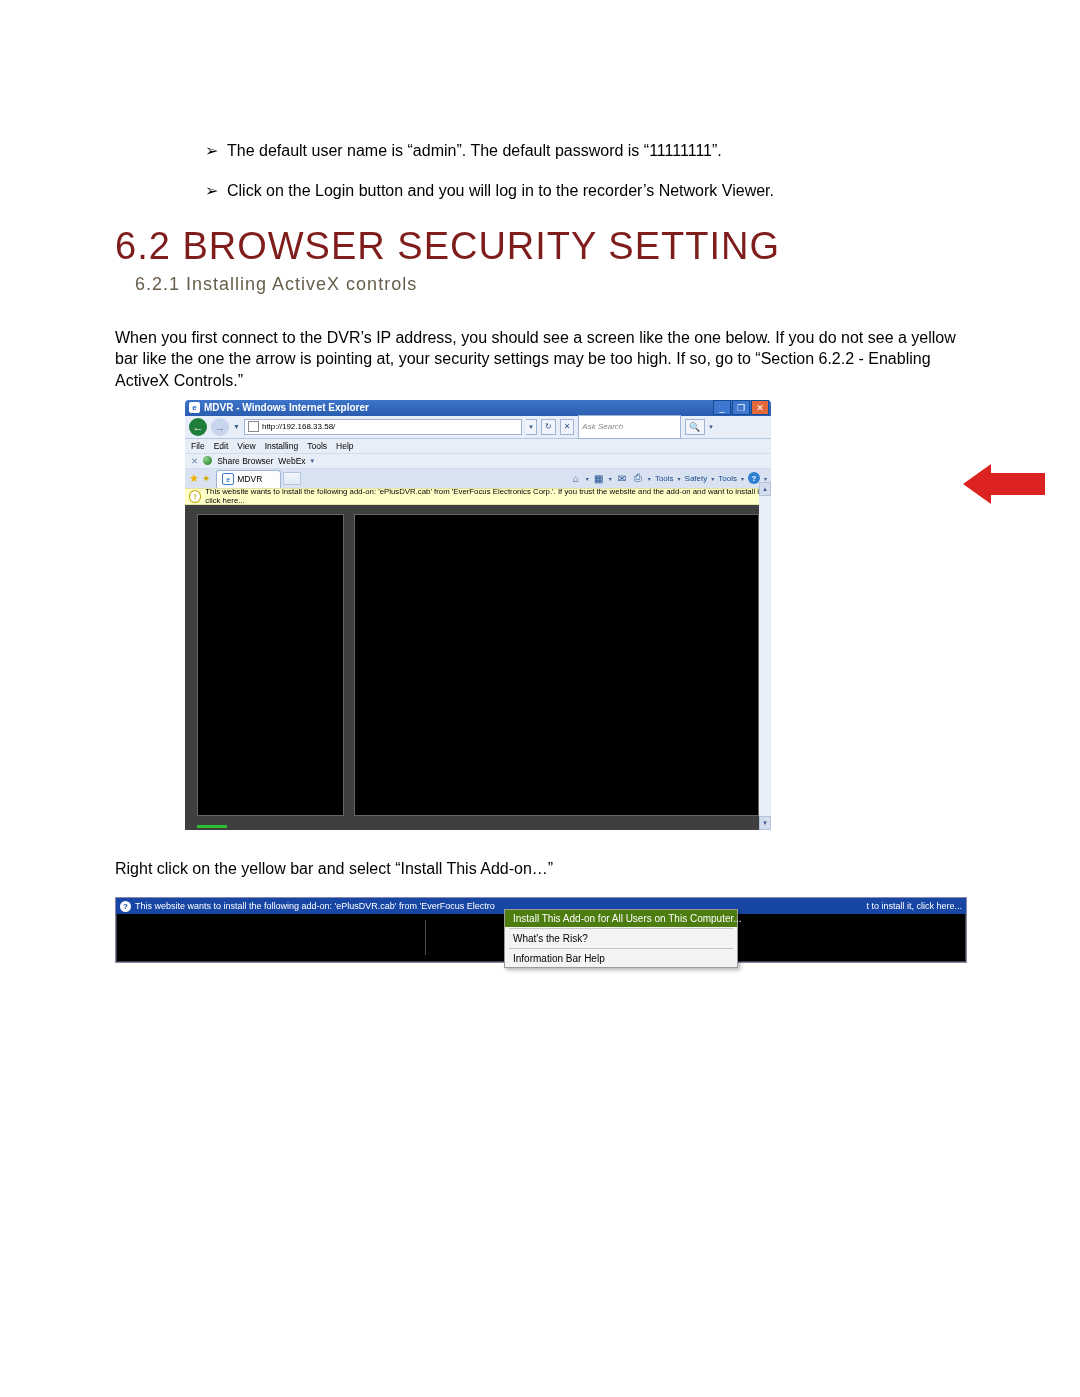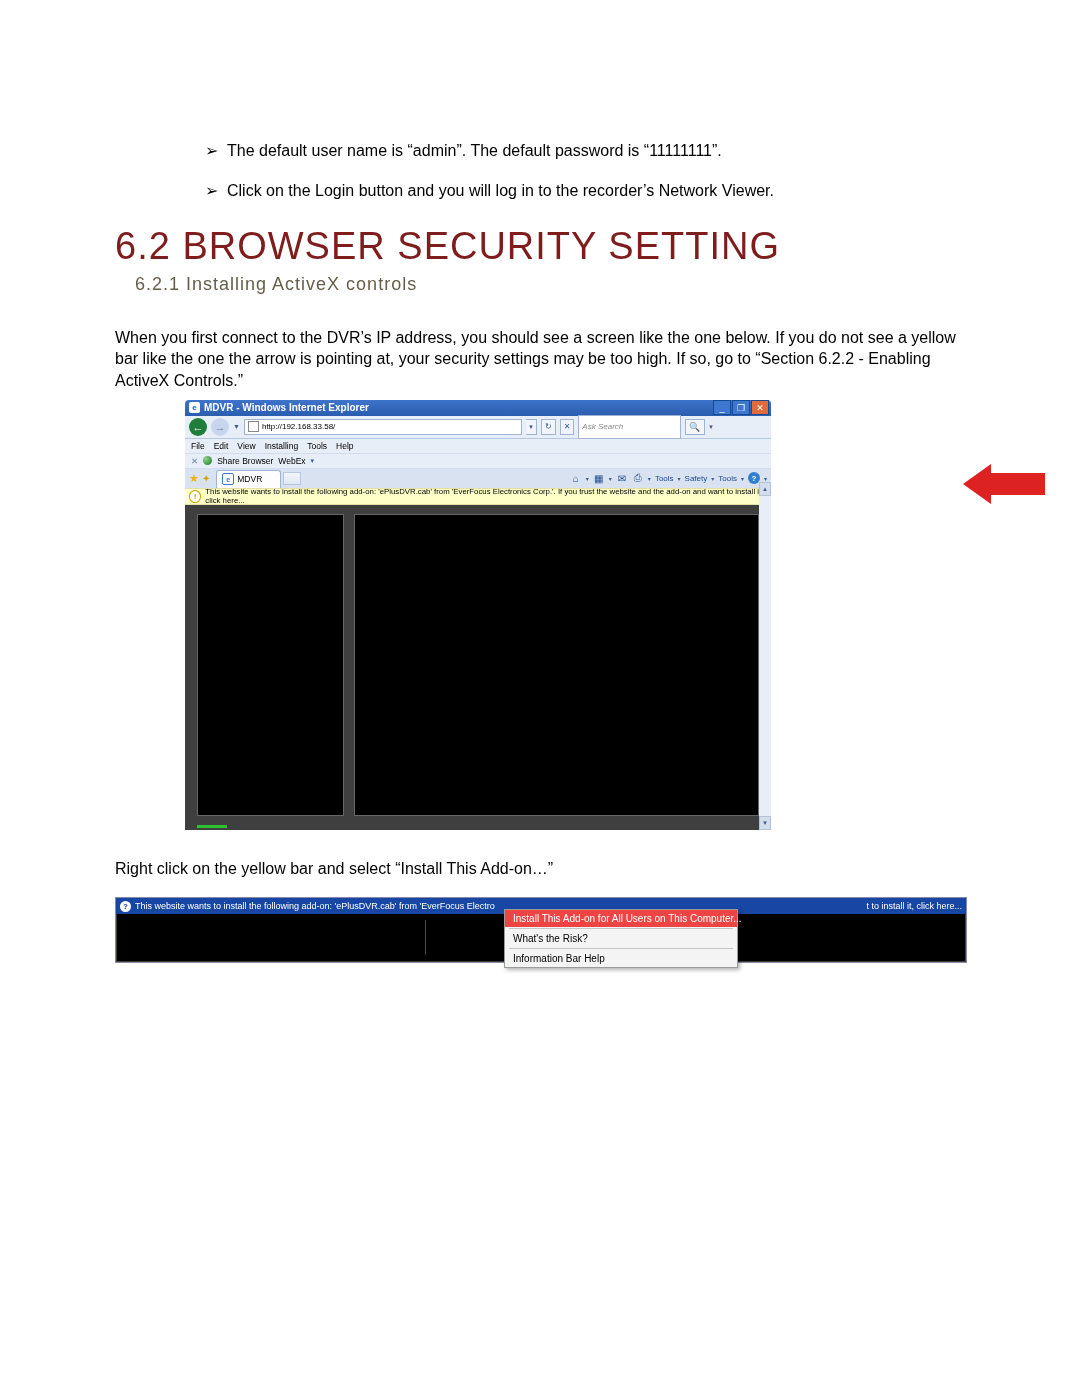--- a/index.html
+++ b/index.html
@@ -113,21 +113,21 @@
   .strip .ib .warn2{width:11px;height:11px;border-radius:50%;background:#fff;color:#1846a5;display:flex;align-items:center;justify-content:center;font-size:8px;font-weight:700;}
   .strip .ib .lt{flex:0 0 380px;white-space:nowrap;overflow:hidden;}
   .strip .ib .rt{margin-left:auto;white-space:nowrap;}
   .strip .blk{position:absolute;left:0;right:0;top:16px;bottom:0;background:#000;border:1px solid #404040;border-top:none;}
   .strip .blk .inner{position:absolute;left:8px;top:6px;width:300px;bottom:6px;border-right:1px solid #4b4b4b;}
   .ctxmenu{
     position:absolute;left:388px;top:11px;width:232px;background:#f4f4f4;border:1px solid #9b9b9b;
     box-shadow:2px 2px 4px rgba(0,0,0,.3);font-size:10px;
   }
   .ctxmenu .mi{padding:3px 8px;white-space:nowrap;}
-  .ctxmenu .mi.sel{background:#ef4444;color:#fff;}
+  .ctxmenu .mi.sel{background:#4d7c0f;color:#fff;}
   .ctxmenu hr{margin:1px 4px;border:none;border-top:1px solid #c5c5c5;}
   .pagenum{
     position:absolute;left:0;right:0;bottom:60px;text-align:center;font-family:'Times New Roman',serif;font-size:17px;
   }
   .pagenum .bar{display:block;width:22px;border-top:1.4px solid #000;margin:0 auto 2px auto;}
 </style>
 </head>
 <body>
 
 <div class="page">

